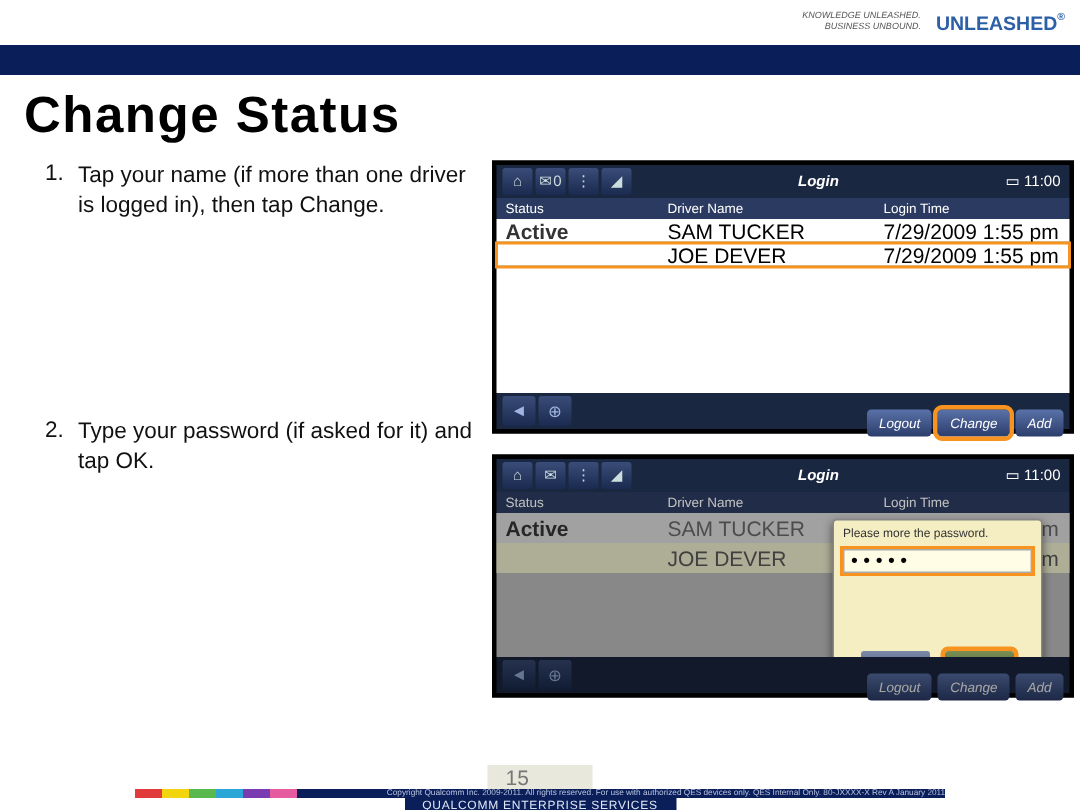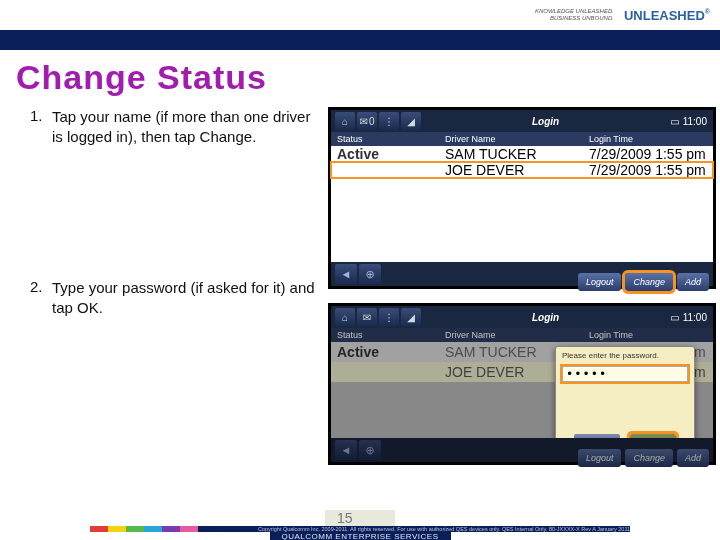--- a/index.html
+++ b/index.html
@@ -6,21 +6,21 @@
   body { width: 720px; height: 540px; background: #fff; font-family: Arial, sans-serif; position: relative; overflow: hidden; }
 
   
   .top-band { height: 30px; background: #fff; display:flex; justify-content:flex-end; align-items:center; padding:0 10px; gap:10px; }
   .top-band .tag { font-size:6px; color:#555; text-align:right; line-height:1.1; font-style:italic; }
   .qcom-logo { font-family: Arial; font-weight:bold; letter-spacing:0px; color:#2b5fa8; font-size:13px; }
   .qcom-logo .reg { font-size:7px; vertical-align: top; }
 
   .blue-bar { height: 20px; background:#0a1e5a; }
 
-  .title { font-family: Impact, "Arial Black", sans-serif; font-weight:900; color:#a21caf; font-size:34px; padding:8px 16px 6px 16px; letter-spacing:1px; }
+  .title { font-family: Impact, "Arial Black", sans-serif; font-weight:900; color:#000000; font-size:34px; padding:8px 16px 6px 16px; letter-spacing:1px; }
 
   .content { display:flex; padding:4px 4px 0 30px; gap:8px; }
   .left { width:290px; font-size:15px; color:#111; }
   .step { display:flex; margin-bottom:130px; }
   .step .num { width:22px; flex:none; }
   .step .txt { flex:1; line-height:1.35; }
   .step2 { margin-bottom:0; }
 
   .right { flex:1; display:flex; flex-direction:column; gap:14px; }
 
@@ -164,21 +164,21 @@
             <div class="col-name">SAM TUCKER</div>
             <div class="col-time">7/29/2009 1:55 pm</div>
           </div>
           <div class="dev-row r2">
             <div class="col-status"></div>
             <div class="col-name">JOE DEVER</div>
             <div class="col-time">7/29/2009 1:55 pm</div>
           </div>
         </div>
         <div class="modal">
-          <div class="modal-hd">Please enter the password.</div>
+          <div class="modal-hd">Please more the password.</div>
           <div class="modal-input">•••••</div>
           <div class="modal-btns">
             <div class="mbtn cancel">Cancel</div>
             <div class="mbtn ok">OK</div>
           </div>
         </div>
       </div>
       <div class="dev-bottom">
         <div class="nav-btn">◄</div>
         <div class="nav-btn">⊕</div>

